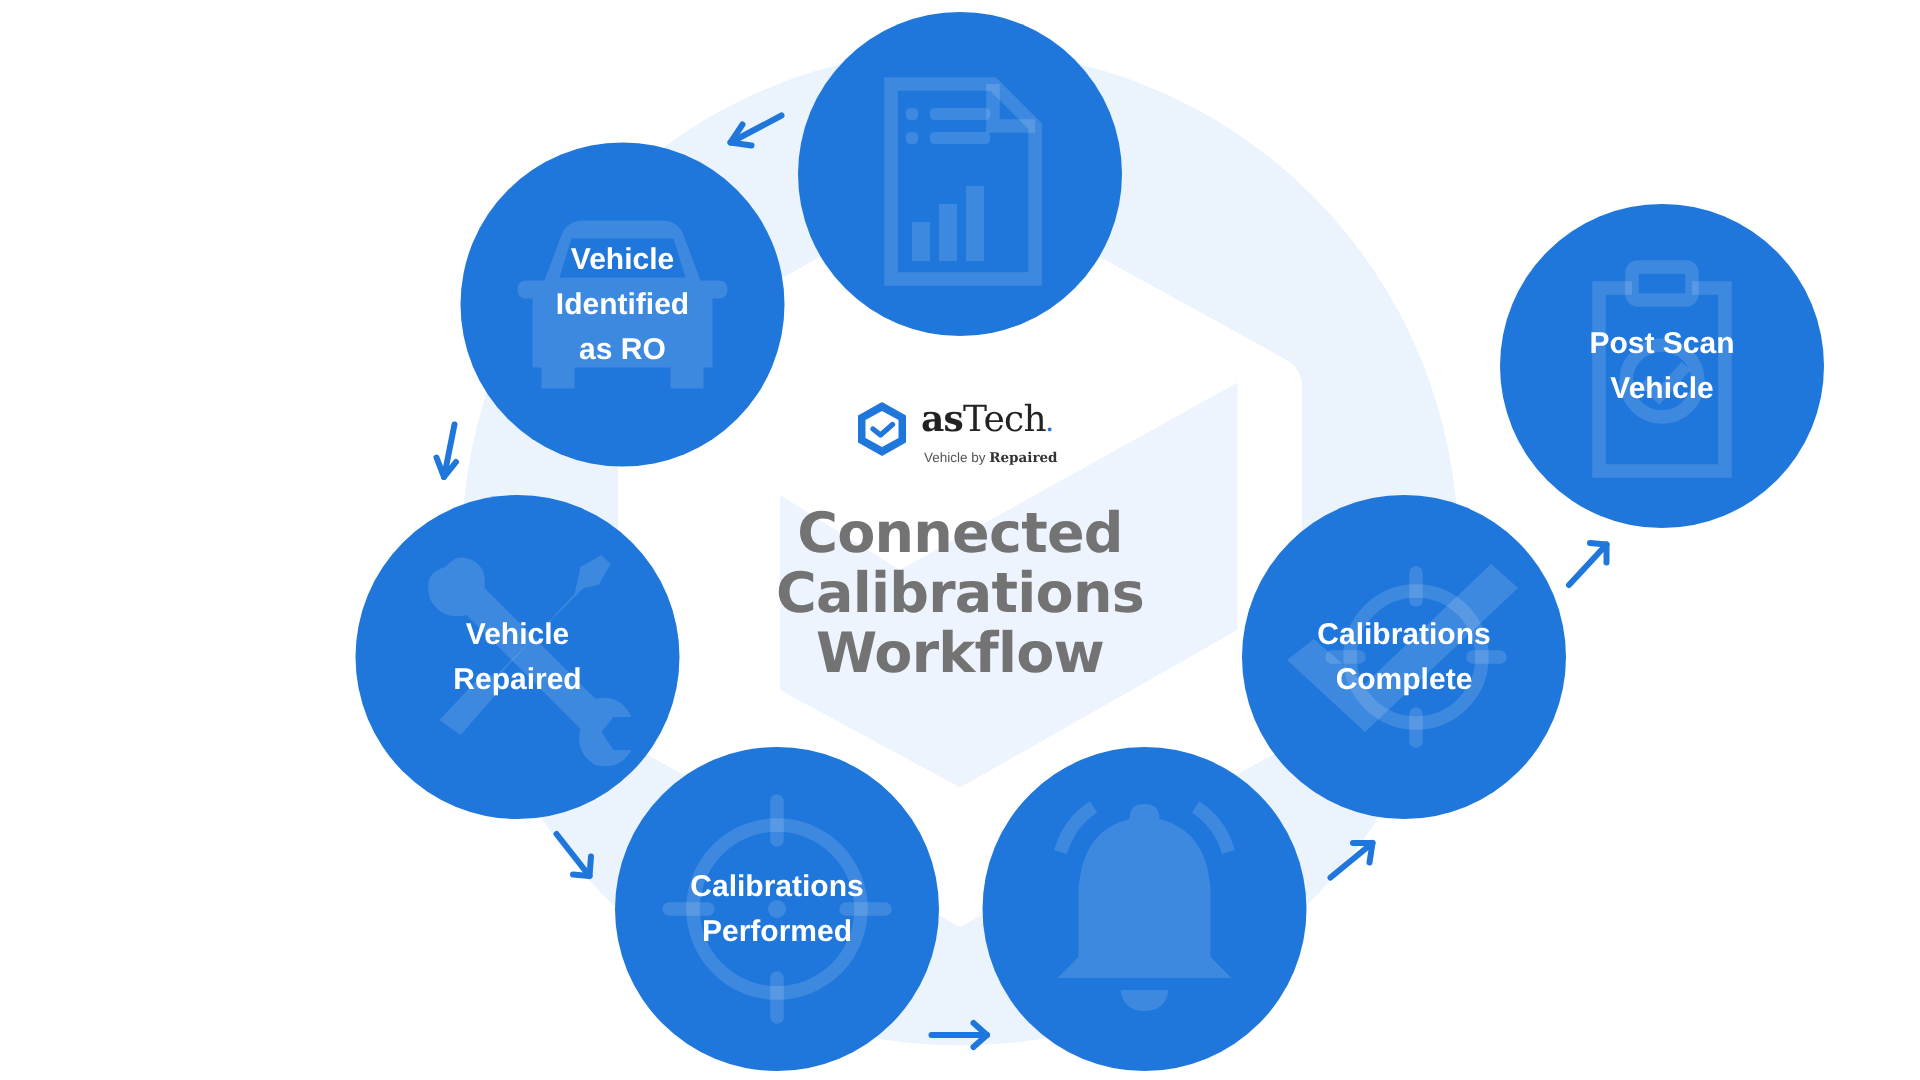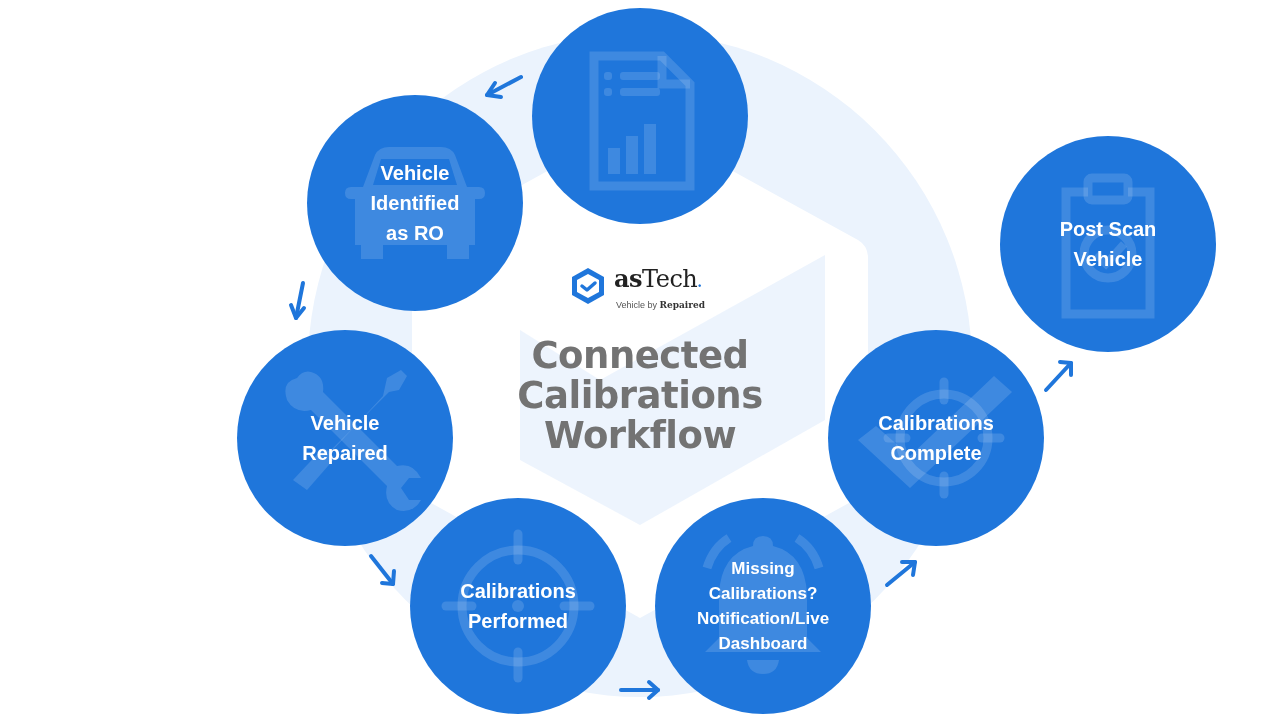--- a/index.html
+++ b/index.html
@@ -99,24 +99,20 @@
   <svg class="icon" viewBox="0 0 216 216">
     <g fill="rgba(255,255,255,0.14)">
       <path d="M108 38 Q118 38 118 48 Q150 56 152 96 L152 140 L166 154 L50 154 L64 140 L64 96 Q66 56 98 48 Q98 38 108 38 Z"></path>
       <path d="M92 162 L124 162 Q122 176 108 176 Q94 176 92 162 Z"></path>
     </g>
     <g fill="none" stroke="rgba(255,255,255,0.14)" stroke-width="9">
       <path d="M52 70 Q58 50 74 40"></path>
         <path d="M164 70 Q158 50 142 40"></path>
     </g>
   </svg>
-  <div class="label small">Missing
-Calibrations?
-Notification/Live
-Dashboard</div>
 </div>
 
 <div class="step" style="left:828px;top:330px;width:216px;height:216px;">
   <svg class="icon" viewBox="0 0 216 216">
     <g fill="none" stroke="rgba(255,255,255,0.14)" stroke-width="9" stroke-linecap="round">
       <circle cx="116" cy="108" r="44"></circle>
       <line x1="116" y1="52" x2="116" y2="70"></line>
         <line x1="116" y1="146" x2="116" y2="164"></line>
       <line x1="60" y1="108" x2="78" y2="108"></line>
         <line x1="154" y1="108" x2="172" y2="108"></line>

